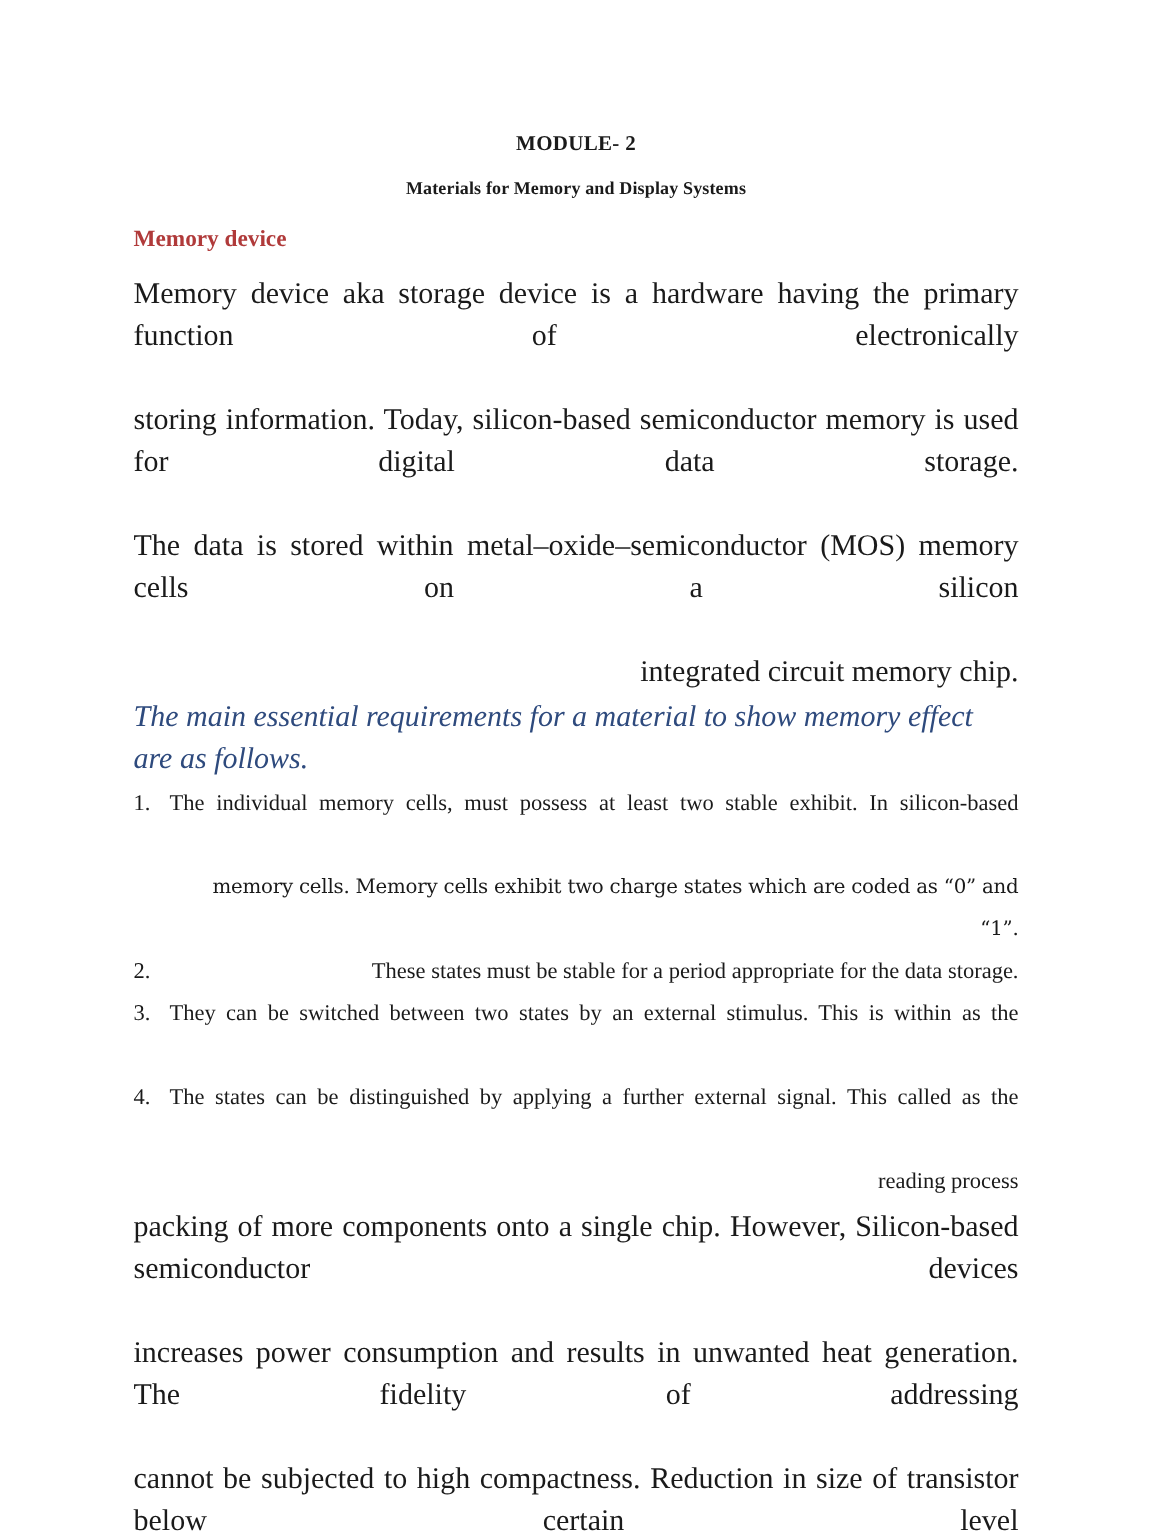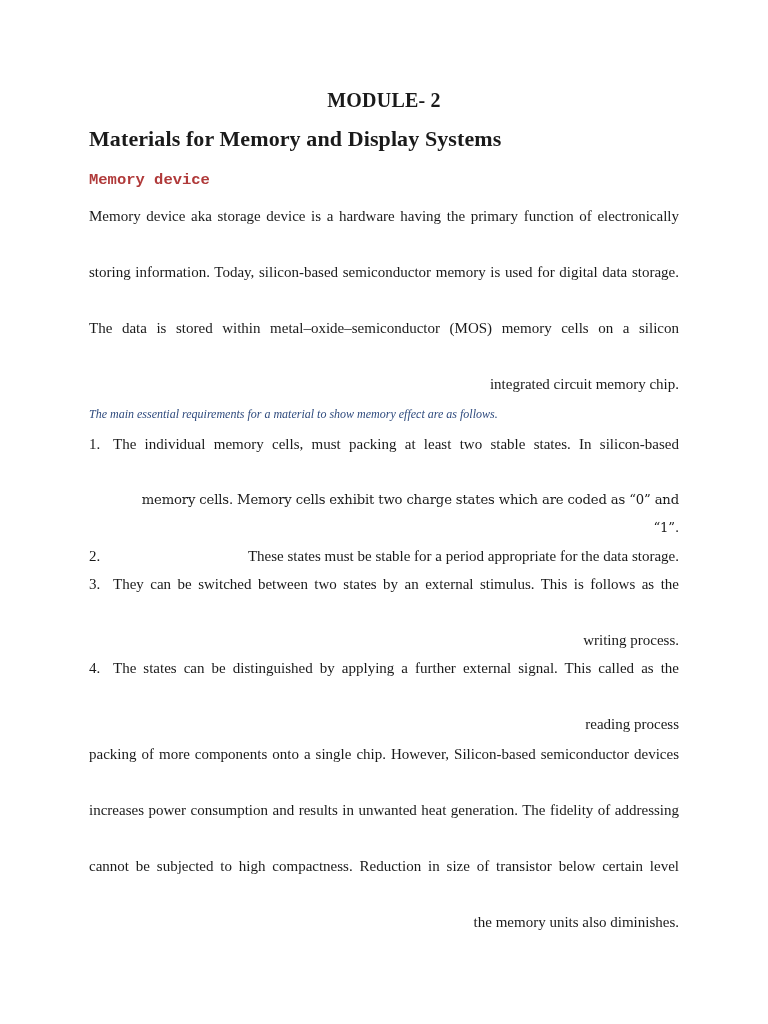--- a/index.html
+++ b/index.html
@@ -22,48 +22,49 @@
     background: #ffffff;
     box-sizing: border-box;
     padding: 88px 89px 0 89px;
   }
   .content {
     width: 590px;
   }
   .doc-title {
     text-align: center;
     font-weight: bold;
-    font-size: 20px;
+    font-size: 14px;
     letter-spacing: 0.2px;
     margin: 0 0 12px 0;
     line-height: 1.25;
     font-family: Liberation Serif, serif;
   }
   .doc-subtitle {
+    text-align: center;
     font-weight: bold;
-    font-size: 22px;
+    font-size: 12px;
     letter-spacing: 0.1px;
     margin: 0 0 17px 0;
     line-height: 1.25;
   }
   .section-heading {
     font-size: 15.5px;
     margin: 0 0 12px 0;
     line-height: 1.3;
   }
   .para {
     text-align: justify;
     text-justify: inter-word;
-    font-size: 15px;
+    font-size: 20px;
     line-height: 28px;
     margin: 0 0 2px 0;
   }
   .italic-lead {
     font-style: italic;
-    font-size: 12px;
+    font-size: 20px;
     line-height: 28px;
     margin: 0 0 2px 0;
     text-align: left;
   }
   ol.num-list {
     list-style: none;
     margin: 0 0 2px 0;
     padding: 0;
     counter-reset: none;
   }
@@ -108,45 +109,44 @@
 </style>
 </head>
 <body style="color: rgb(26, 26, 26); background: rgb(255, 255, 255);">
 
 <div class="page">
   <div class="content">
 
     <h1 class="doc-title">MODULE- 2</h1>
     <h2 class="doc-subtitle">Materials for Memory and Display Systems</h2>
 
-    <h3 class="section-heading" id="memory-device-heading" style="color: rgb(176, 58, 58); font-family: Liberation Mono, monospace;">Memory device</h3>
+    <h3 class="section-heading" id="memory-device-heading" style="color: rgb(176, 58, 58);">Memory device</h3>
 
     <p class="para">
       <span class="justify-line">Memory device aka storage device is a hardware having the primary function of electronically</span>
       <span class="justify-line">storing information. Today, silicon-based semiconductor memory is used for digital data storage.</span>
       <span class="justify-line">The data is stored within metal–oxide–semiconductor (MOS) memory cells on a silicon</span>
       <span class="plain-line">integrated circuit memory chip.</span>
     </p>
 
     <p class="italic-lead" id="requirements-lead" style="color: rgb(46, 74, 125);">The main essential requirements for a material to show memory effect are as follows.</p>
 
     <ol class="num-list">
       <li>
         <span class="marker">1.</span>
-        <span class="justify-line">The individual memory cells, must packing at least two stable states. In silicon-based</span>
+        <span class="justify-line">The individual memory cells, must possess at least two stable exhibit. In silicon-based</span>
         <span class="plain-line alt-face">memory cells. Memory cells exhibit two charge states which are coded as “0” and “1”.</span>
       </li>
       <li>
         <span class="marker">2.</span>
         <span class="plain-line">These states must be stable for a period appropriate for the data storage.</span>
       </li>
       <li>
         <span class="marker">3.</span>
-        <span class="justify-line">They can be switched between two states by an external stimulus. This is follows as the</span>
-        <span class="plain-line">writing process.</span>
+        <span class="justify-line">They can be switched between two states by an external stimulus. This is within as the</span>
       </li>
       <li>
         <span class="marker">4.</span>
         <span class="justify-line">The states can be distinguished by applying a further external signal. This called as the</span>
         <span class="plain-line">reading process</span>
       </li>
     </ol>
 
     <p class="para">
       <span class="justify-line">packing of more components onto a single chip. However, Silicon-based semiconductor devices</span>

